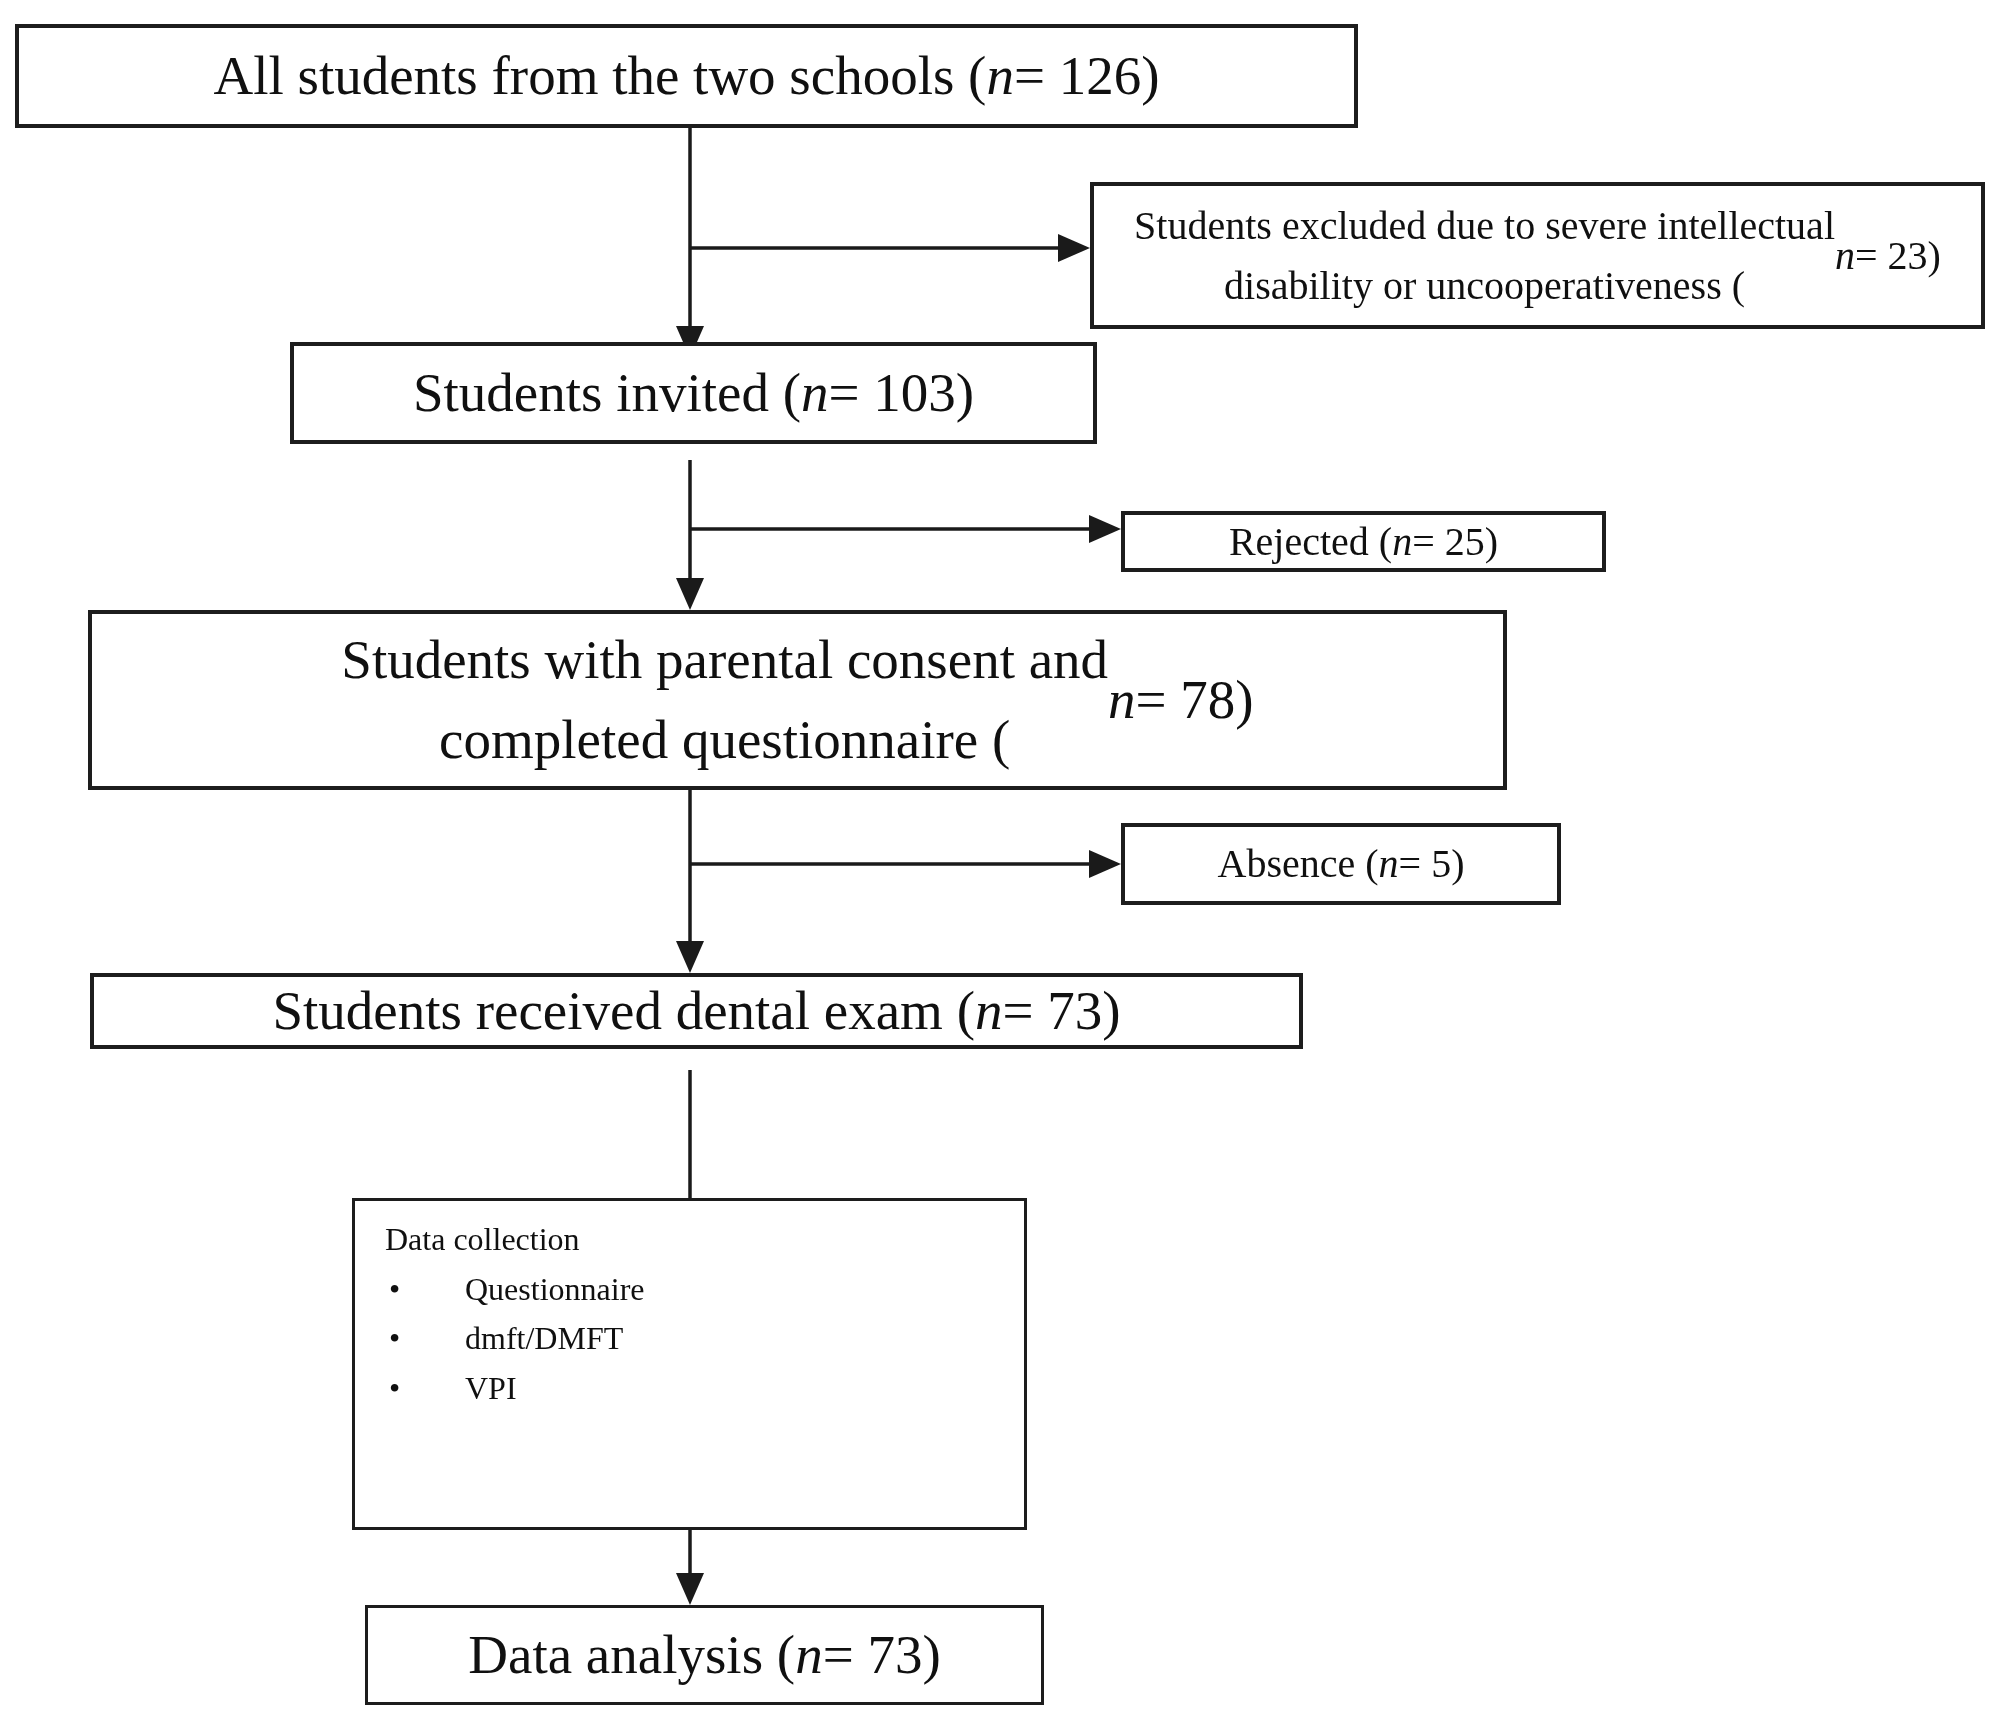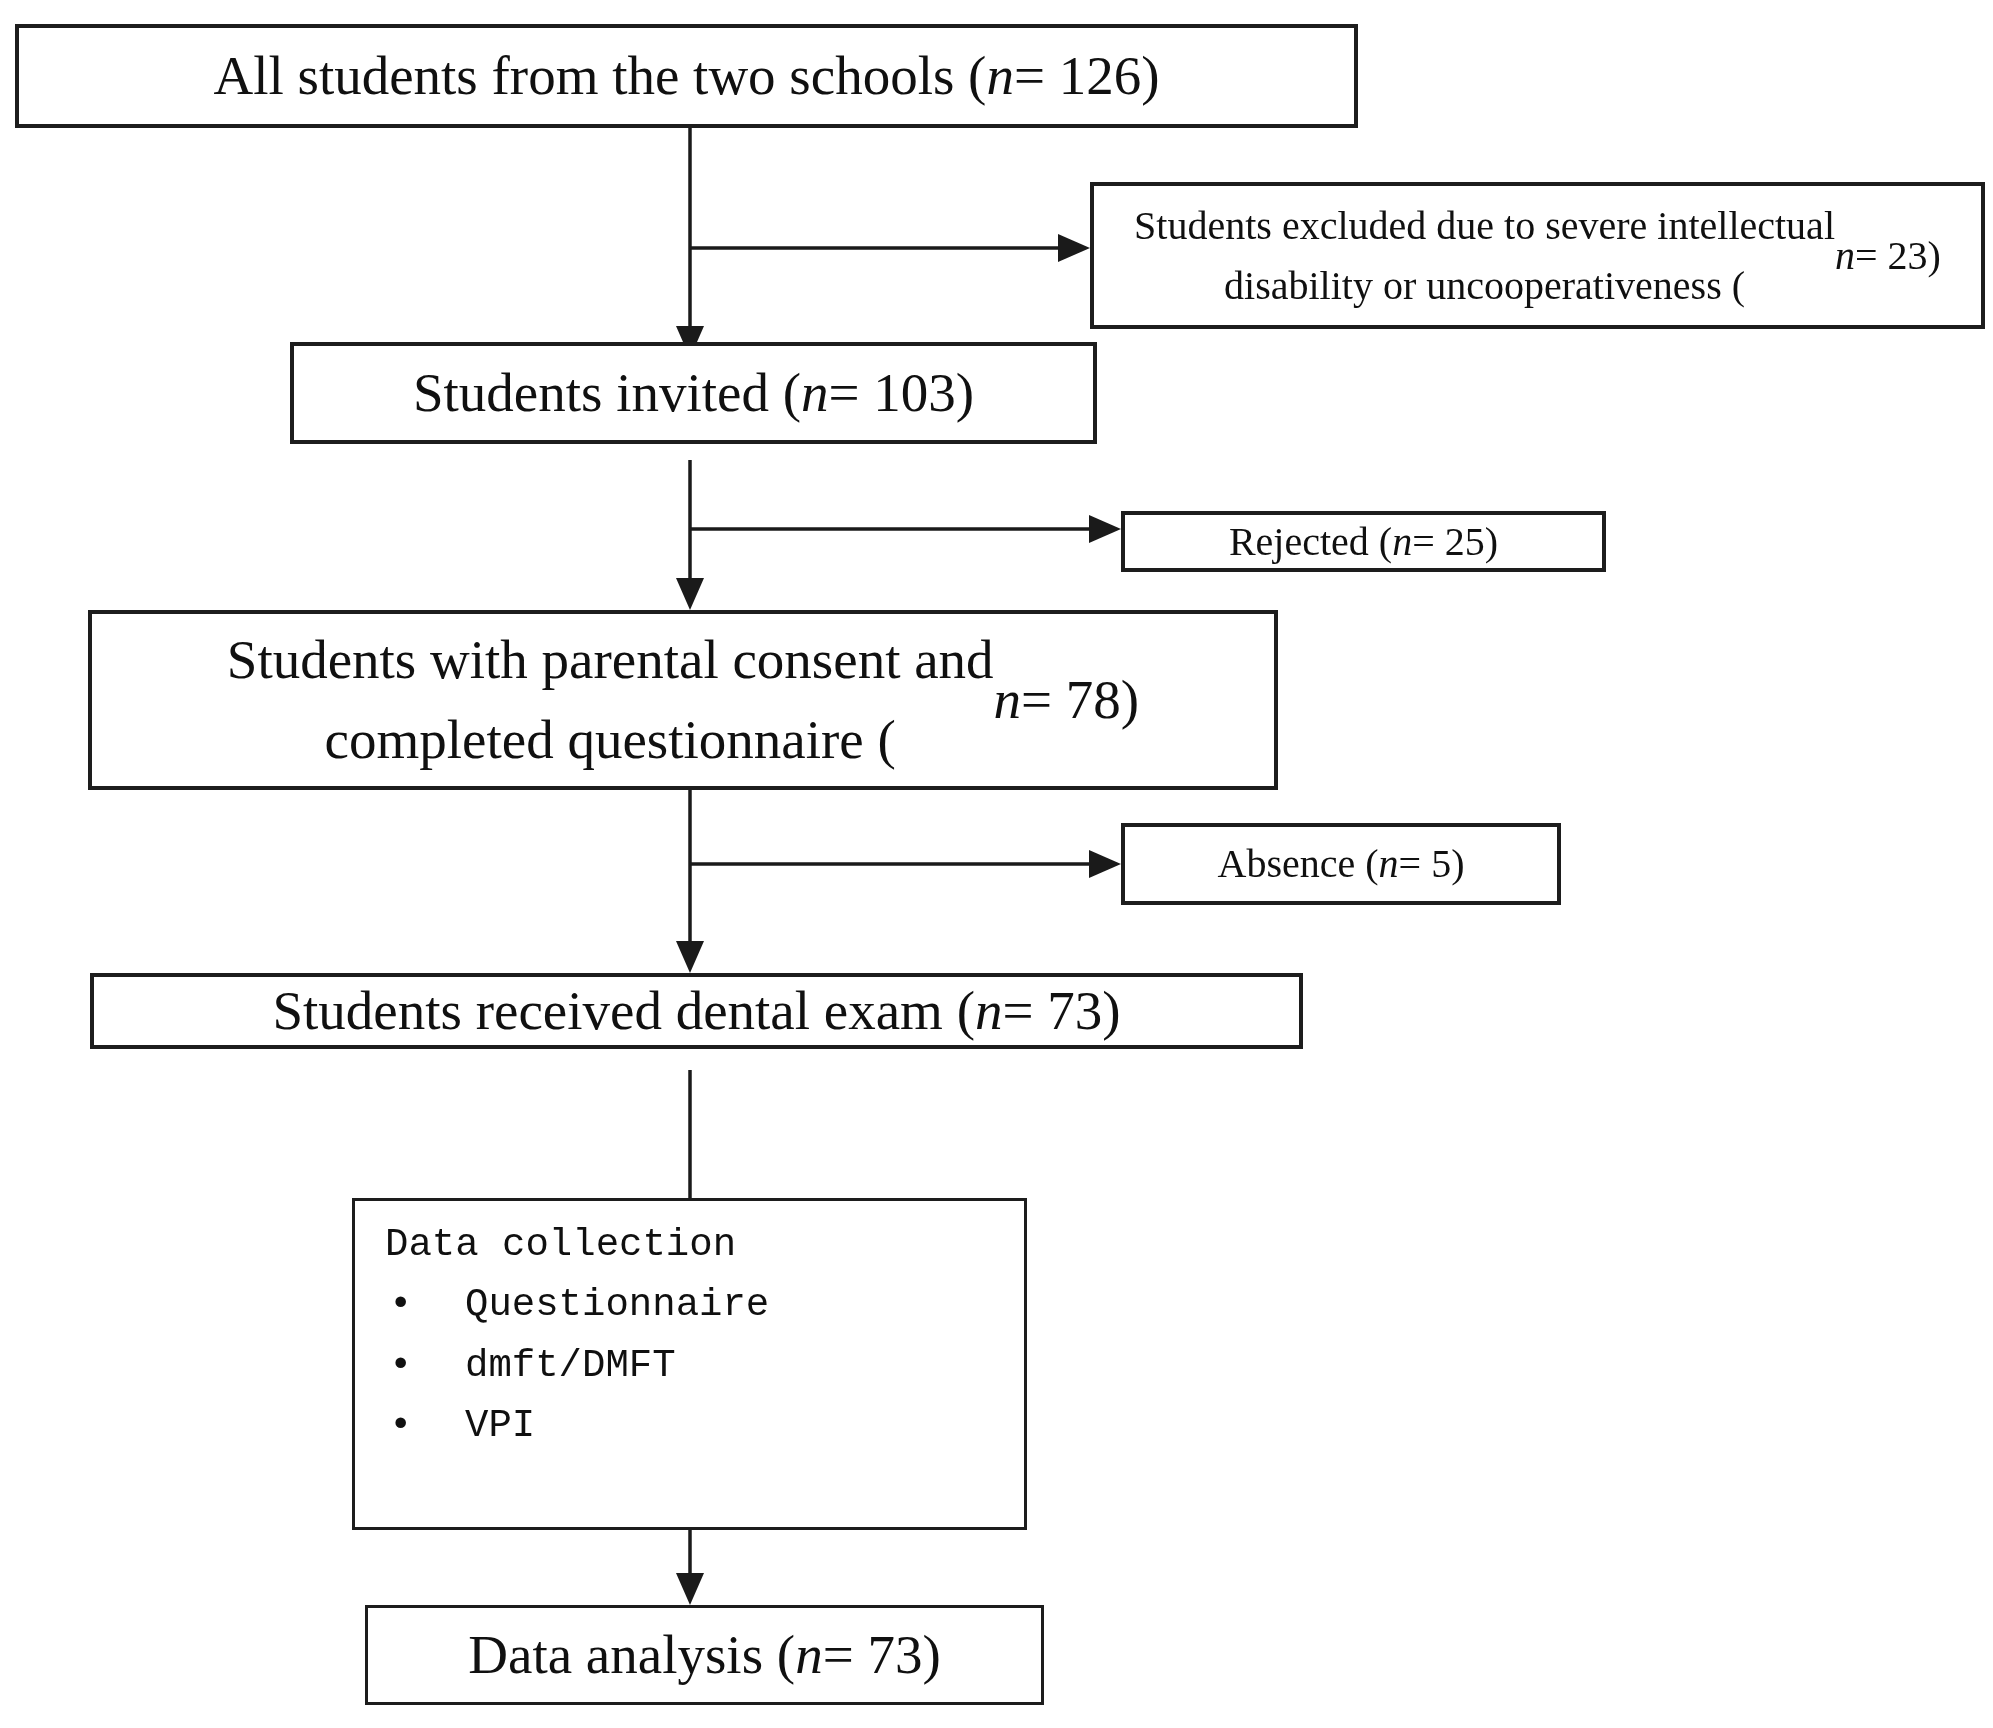--- a/index.html
+++ b/index.html
@@ -20,29 +20,29 @@
     border:4px solid #1d1d1d;
     display:flex;
     align-items:center;
     justify-content:center;
     text-align:center;
     z-index:1;
     line-height:1.3;
   }
   .fs-xl{font-size:55px;}
   .fs-md{font-size:40px;line-height:1.5;}
-  .fs-lg{font-size:39px;font-family:Liberation Mono, monospace;}
+  .fs-lg{font-size:32px;}
   .two-line{line-height:1.45;}
   .node i{font-style:italic;}
   
   #box-all        {left:15px;  top:24px;   width:1343px; height:104px;}
   #box-excluded   {left:1090px;top:182px;  width:895px;  height:147px;}
   #box-invited    {left:290px; top:342px;  width:807px;  height:102px;}
   #box-rejected   {left:1121px;top:511px;  width:485px;  height:61px; border-width:4px;}
-  #box-consent    {left:88px;  top:610px;  width:1190px; height:180px;}
+  #box-consent    {left:88px;  top:610px;  width:1419px; height:180px;}
   #box-absence    {left:1121px;top:823px;  width:440px;  height:82px;}
   #box-exam       {left:90px;  top:973px;  width:1213px; height:76px;}
   #box-collection {left:352px; top:1198px; width:675px;  height:332px;
                    border-width:3px; align-items:flex-start; justify-content:flex-start;
                    text-align:left; padding:14px 10px 0 30px;}
   #box-analysis   {left:349px; top:1605px; width:679px;  height:100px; border-width:3px;margin-left:16px;}
   #box-collection .col-inner{width:100%;}
   #box-collection ul{margin:0;padding:0;list-style:none;}
   #box-collection li{line-height:1.55;}
   #box-collection li::before{

